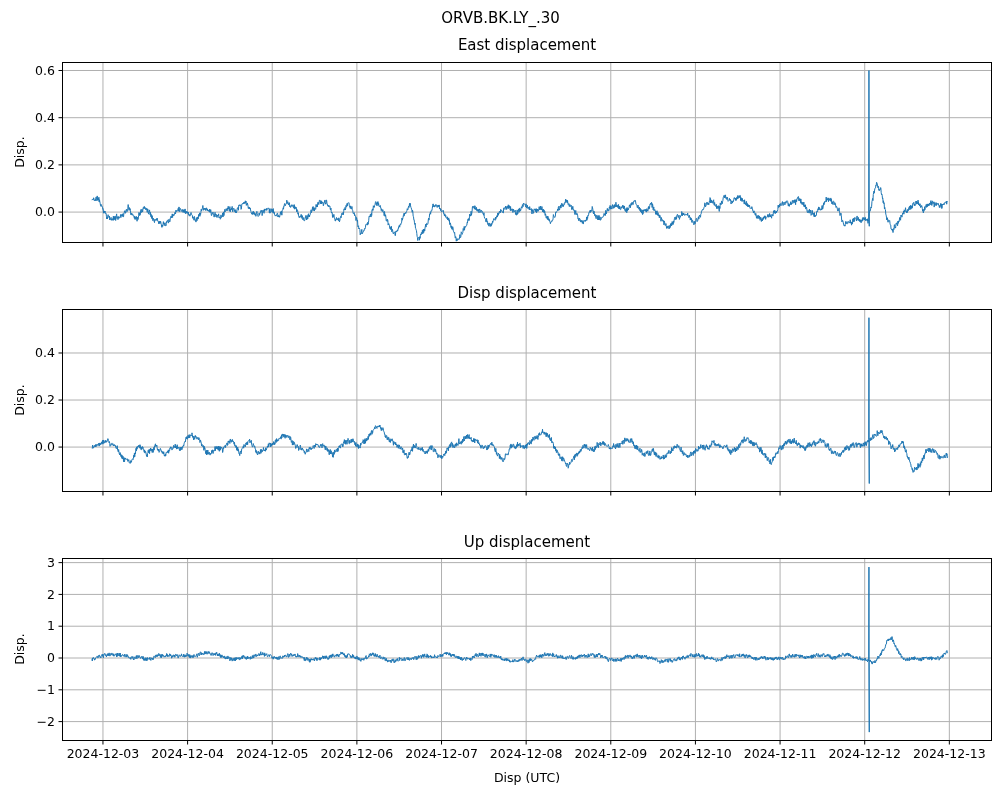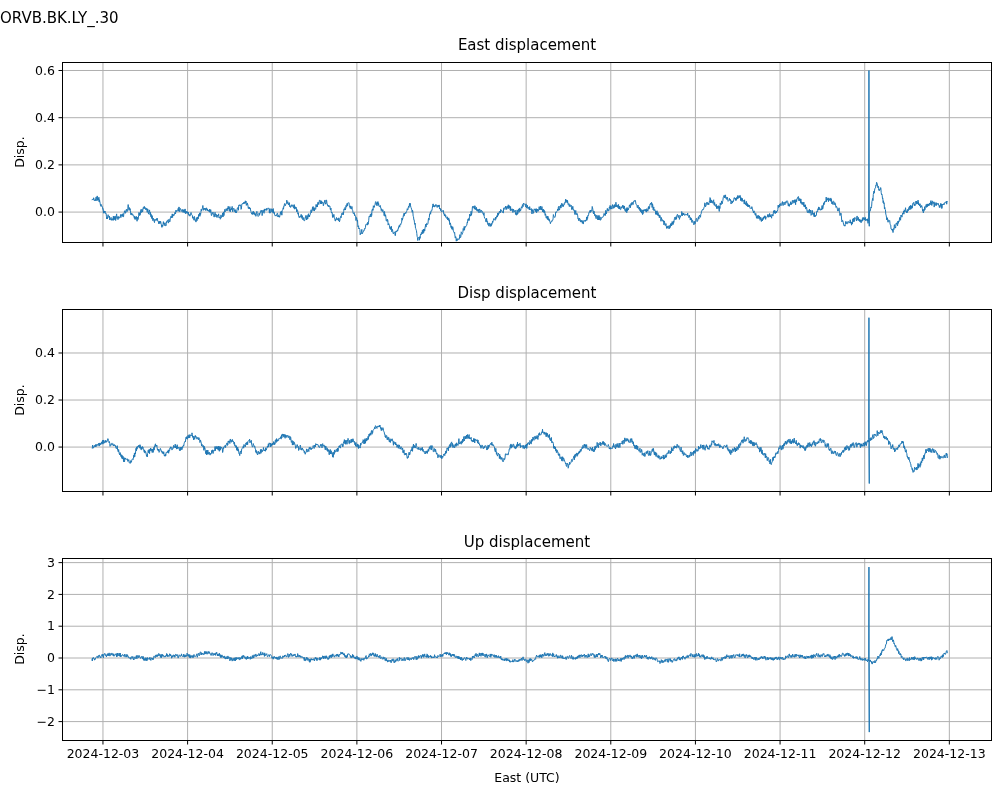--- a/index.html
+++ b/index.html
@@ -2,21 +2,21 @@
 <html><head>
 <meta charset="utf-8">
 <style>
   html,body{margin:0;padding:0;background:#fff;}
   .figure{
     position:relative;width:1001px;height:795px;background:#fff;
     font-family:"DejaVu Sans","Liberation Sans",sans-serif;color:#000;
     overflow:hidden;
   }
   .suptitle{
-    position:absolute;top:10px;left:0;width:1001px;
+    position:absolute;top:10px;left:0;width:1001px;text-align:center;
     font-size:15px;line-height:1.15;
   }
   .sp-title{
     position:absolute;left:62px;width:930px;text-align:center;
     font-size:15px;line-height:1.15;
   }
   .ylabel{
     position:absolute;left:19px;font-size:12.5px;white-space:nowrap;
     transform:translate(-50%,-50%) rotate(-90deg);
   }
@@ -203,14 +203,14 @@
           <text x="464.1536221332363" y="200" text-anchor="middle">2024-12-08</text>
           <text x="548.7914088096105" y="200" text-anchor="middle">2024-12-09</text>
           <text x="633.4291954859848" y="200" text-anchor="middle">2024-12-10</text>
           <text x="718.066982162359" y="200" text-anchor="middle">2024-12-11</text>
           <text x="802.7047688387332" y="200" text-anchor="middle">2024-12-12</text>
           <text x="887.3425555151074" y="200" text-anchor="middle">2024-12-13</text>
         </g>
       </svg>
   </section>
 
-  <div class="xlabel">East (UTC)</div>
+  <div class="xlabel">Disp (UTC)</div>
 </div>
 
 </body></html>

